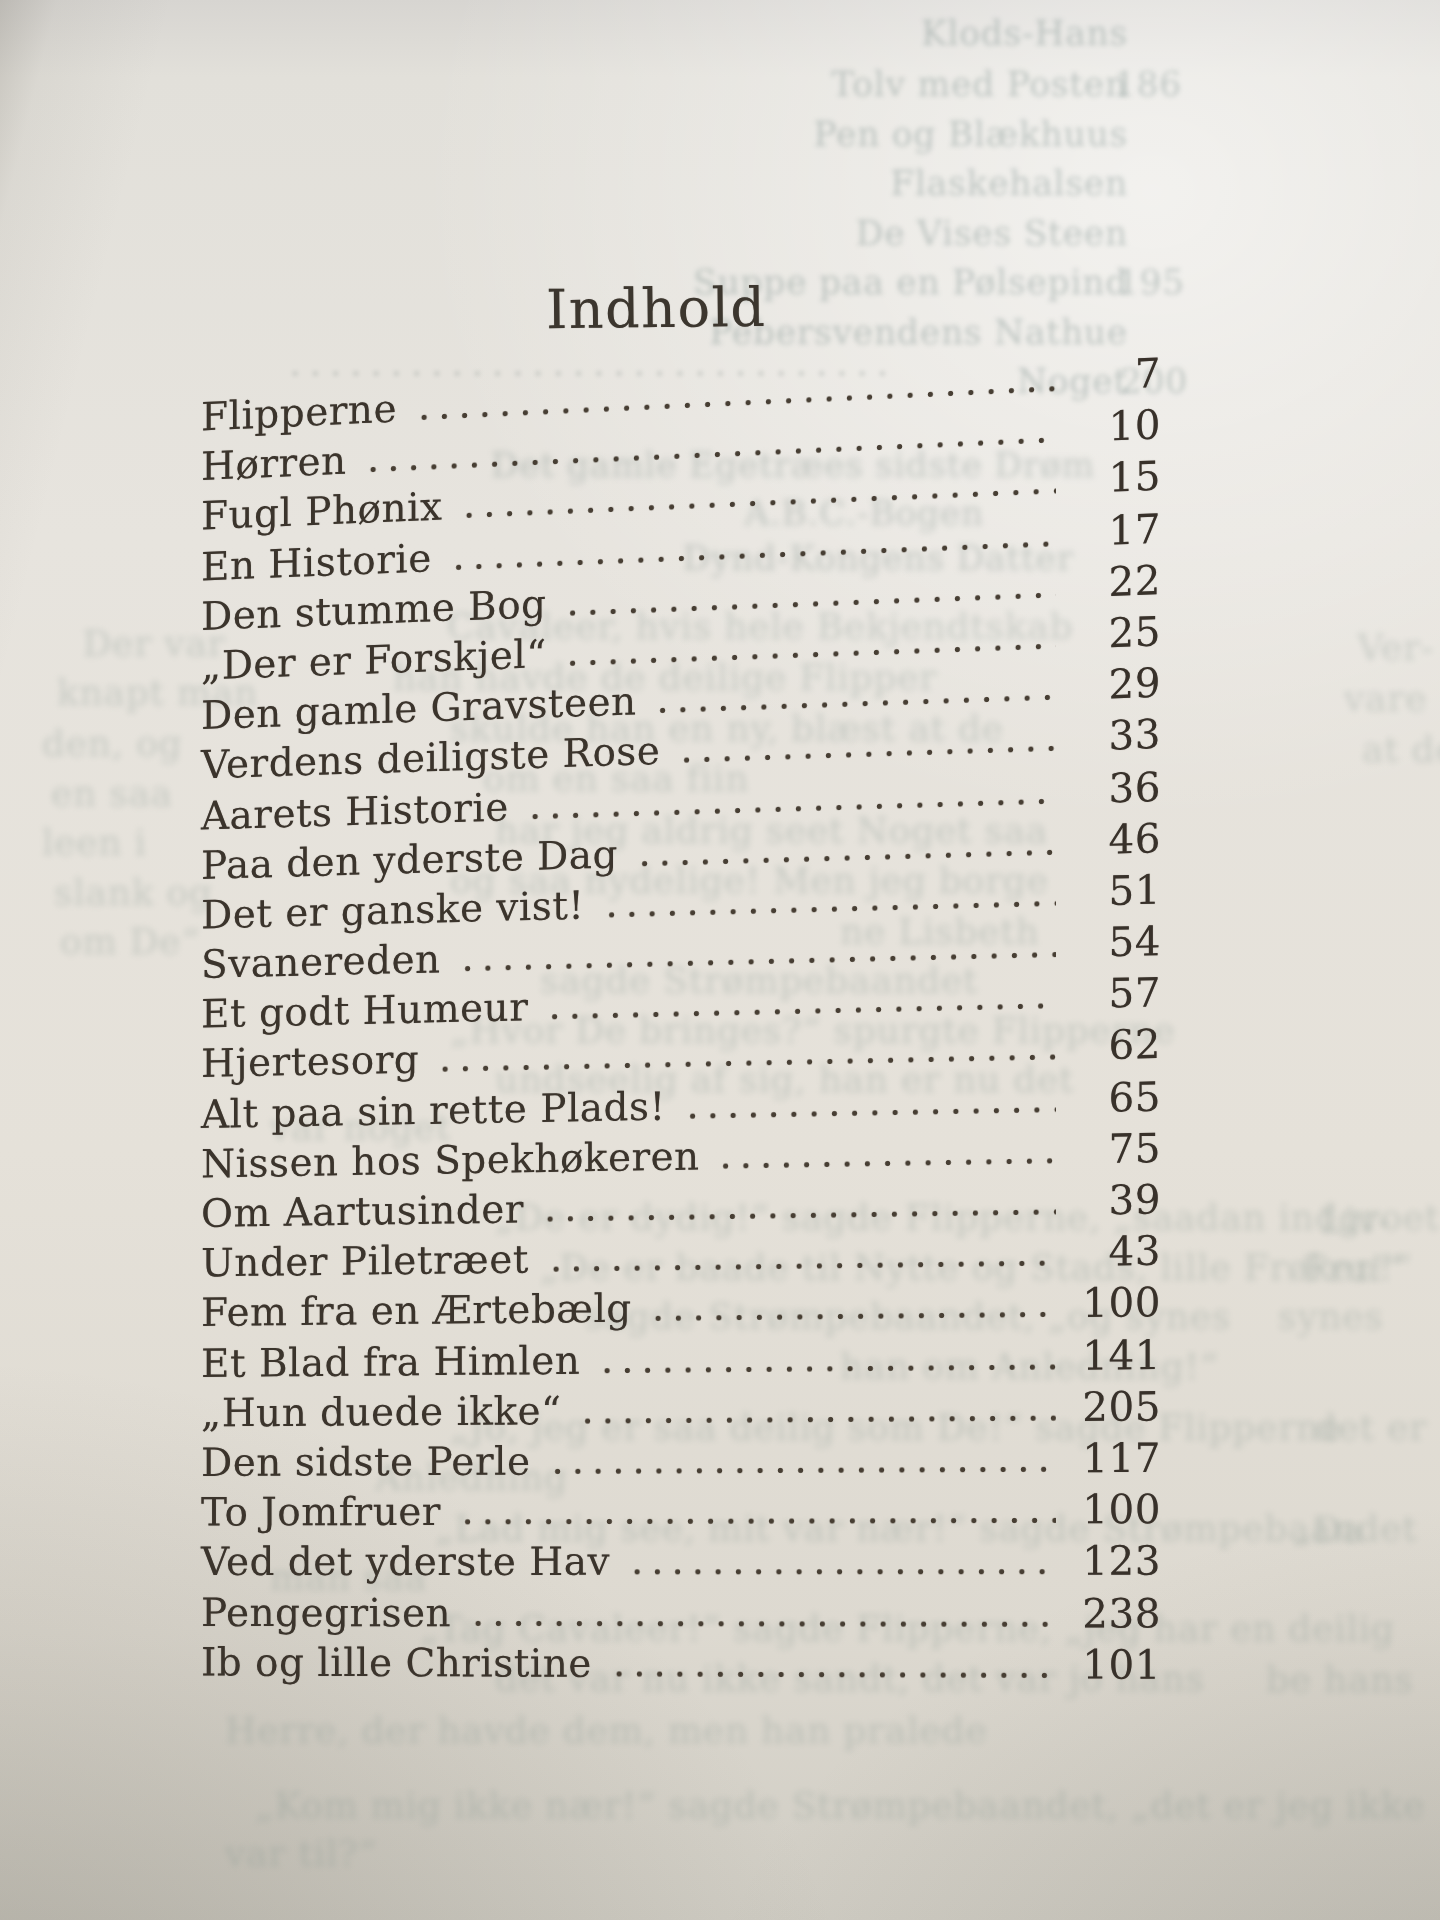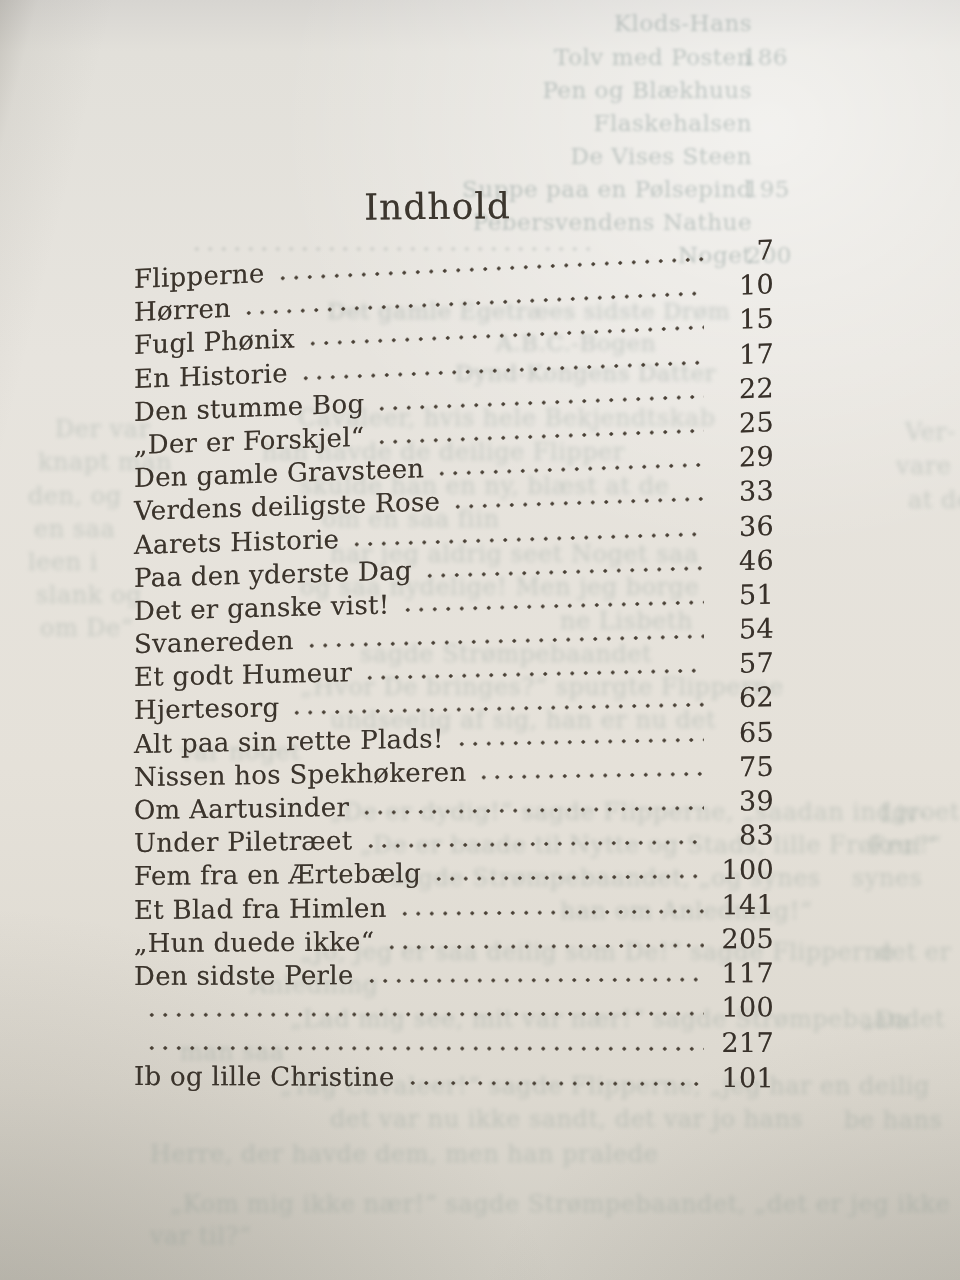--- a/index.html
+++ b/index.html
@@ -197,21 +197,21 @@
           <span class="n">75</span>
         </div>
         <div class="row" style="transform: skewY(-0.81deg);">
           <span class="t">Om Aartusinder</span>
           <span class="leader"></span>
           <span class="n">39</span>
         </div>
         <div class="row" style="transform: skewY(-0.7deg);">
           <span class="t">Under Piletræet</span>
           <span class="leader"></span>
-          <span class="n">83</span>
+          <span class="n">43</span>
         </div>
         <div class="row" style="transform: skewY(-0.58deg);">
           <span class="t">Fem fra en Ærtebælg</span>
           <span class="leader"></span>
           <span class="n">100</span>
         </div>
         <div class="row" style="transform: skewY(-0.47deg);">
           <span class="t">Et Blad fra Himlen</span>
           <span class="leader"></span>
           <span class="n">141</span>
@@ -220,26 +220,33 @@
           <span class="t">„Hun duede ikke“</span>
           <span class="leader"></span>
           <span class="n">205</span>
         </div>
         <div class="row" style="transform: skewY(-0.25deg);">
           <span class="t">Den sidste Perle</span>
           <span class="leader"></span>
           <span class="n">117</span>
         </div>
         <div class="row" style="transform: skewY(-0.14deg);">
+          <span class="t">To Jomfruer</span>
           <span class="leader"></span>
           <span class="n">100</span>
         </div>
+        <div class="row" style="transform: skewY(-0.02deg);">
+          <span class="t">Ved det yderste Hav</span>
+          <span class="leader"></span>
+          <span class="n">123</span>
+        </div>
         <div class="row" style="transform: skewY(0.09deg);">
-          <span class="leader"></span>
-          <span class="n">217</span>
+          <span class="t">Pengegrisen</span>
+          <span class="leader"></span>
+          <span class="n">238</span>
         </div>
         <div class="row" style="transform: skewY(0.2deg);">
           <span class="t">Ib og lille Christine</span>
           <span class="leader"></span>
           <span class="n">101</span>
         </div>
       </div>
   </div>
 
 </div>

